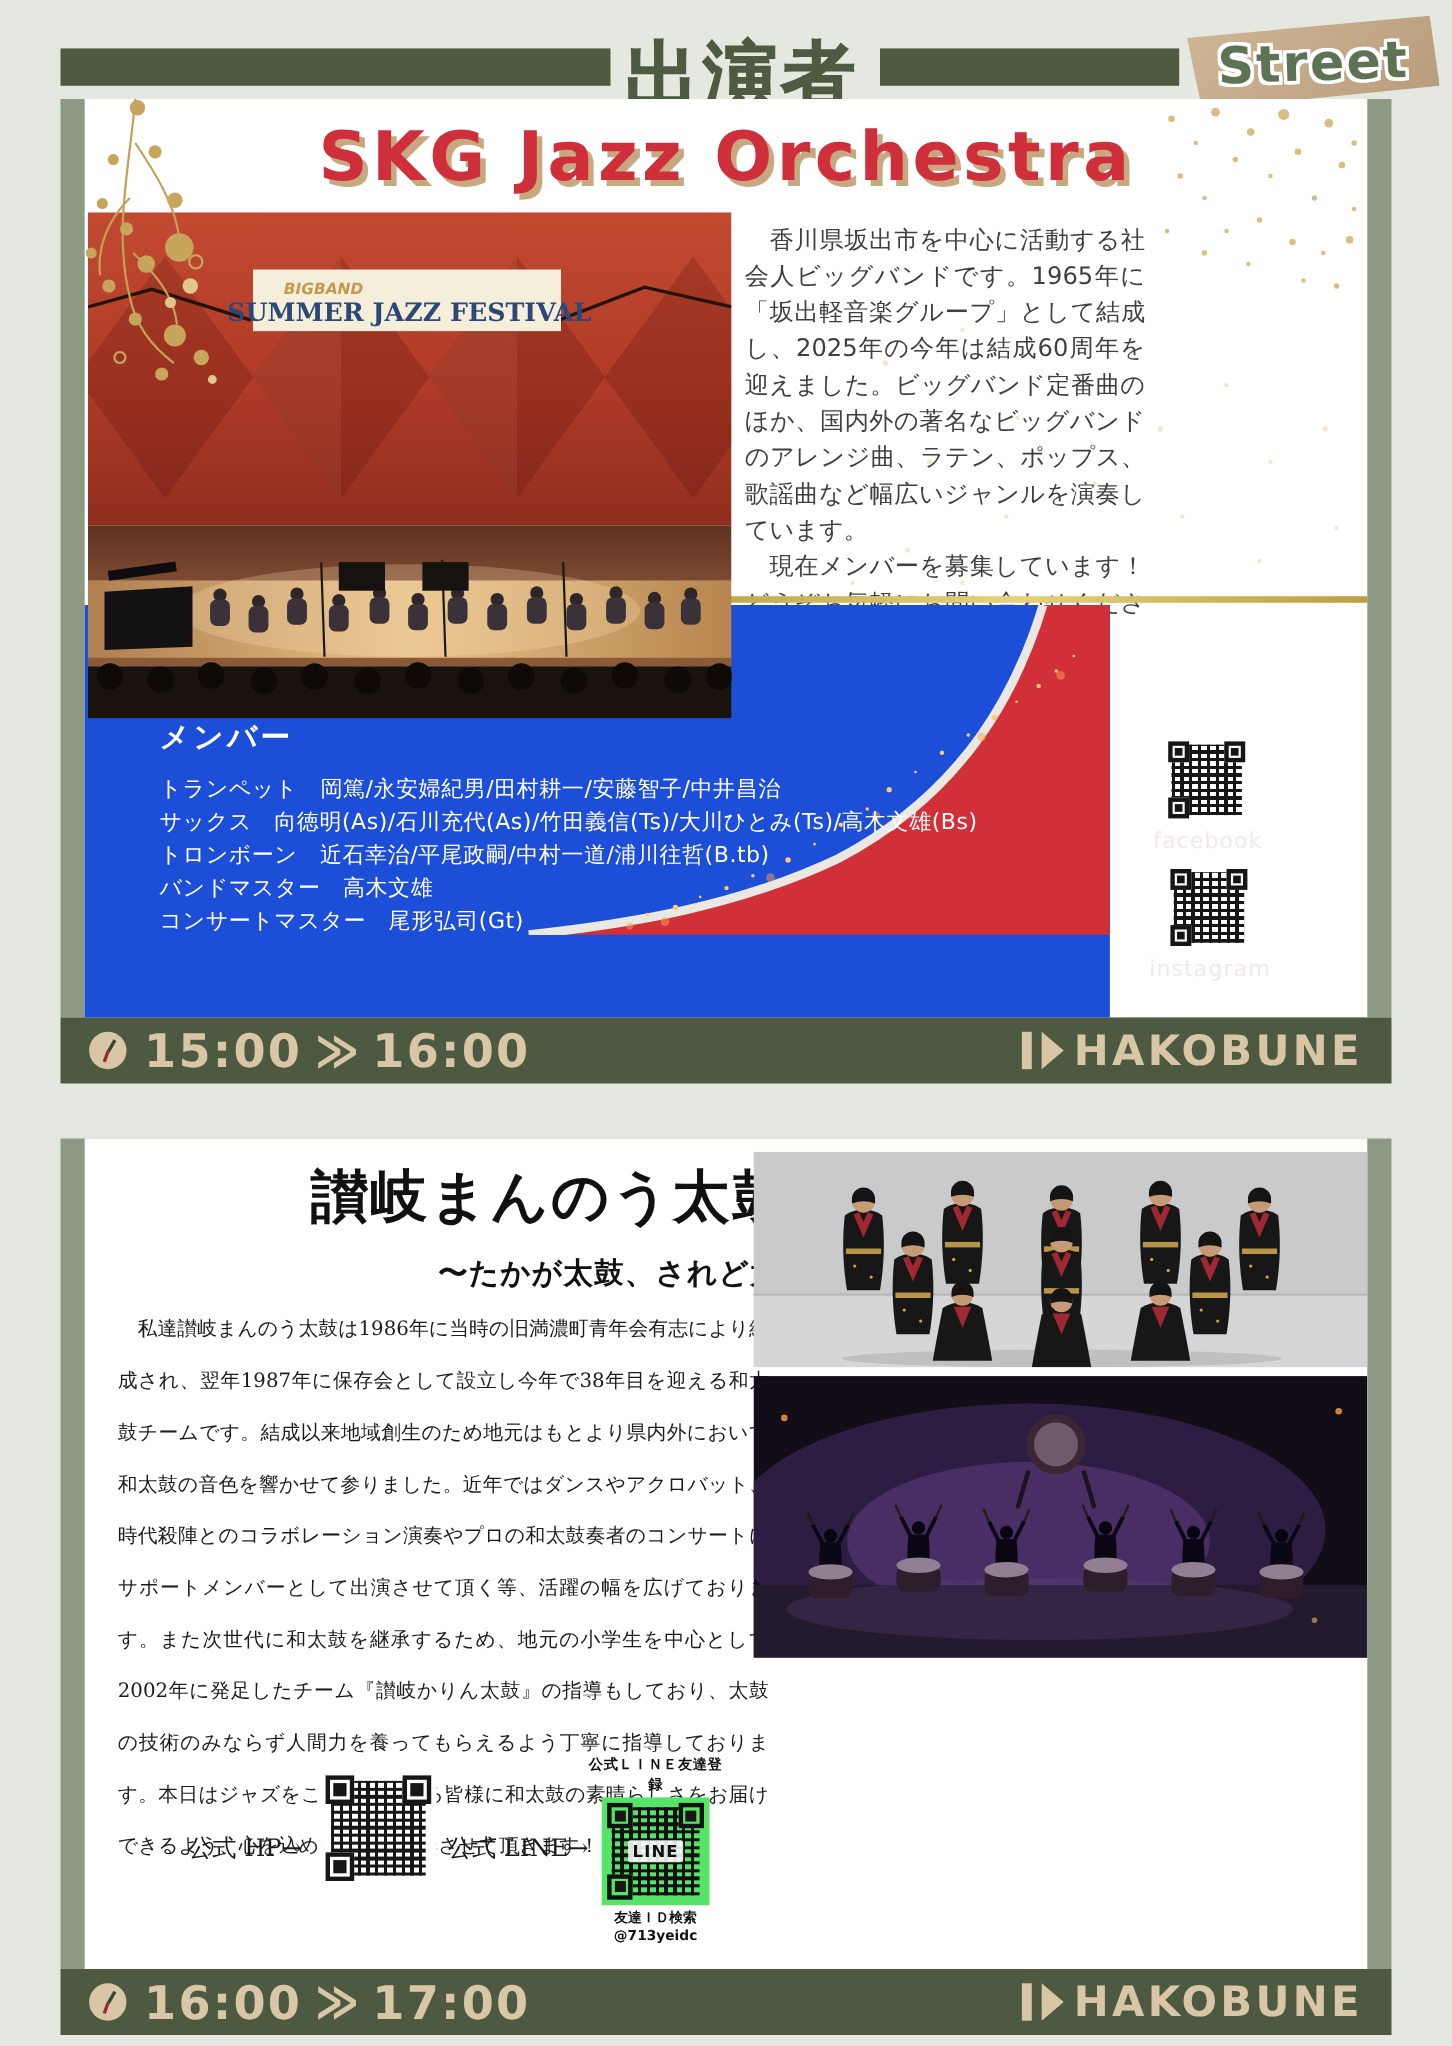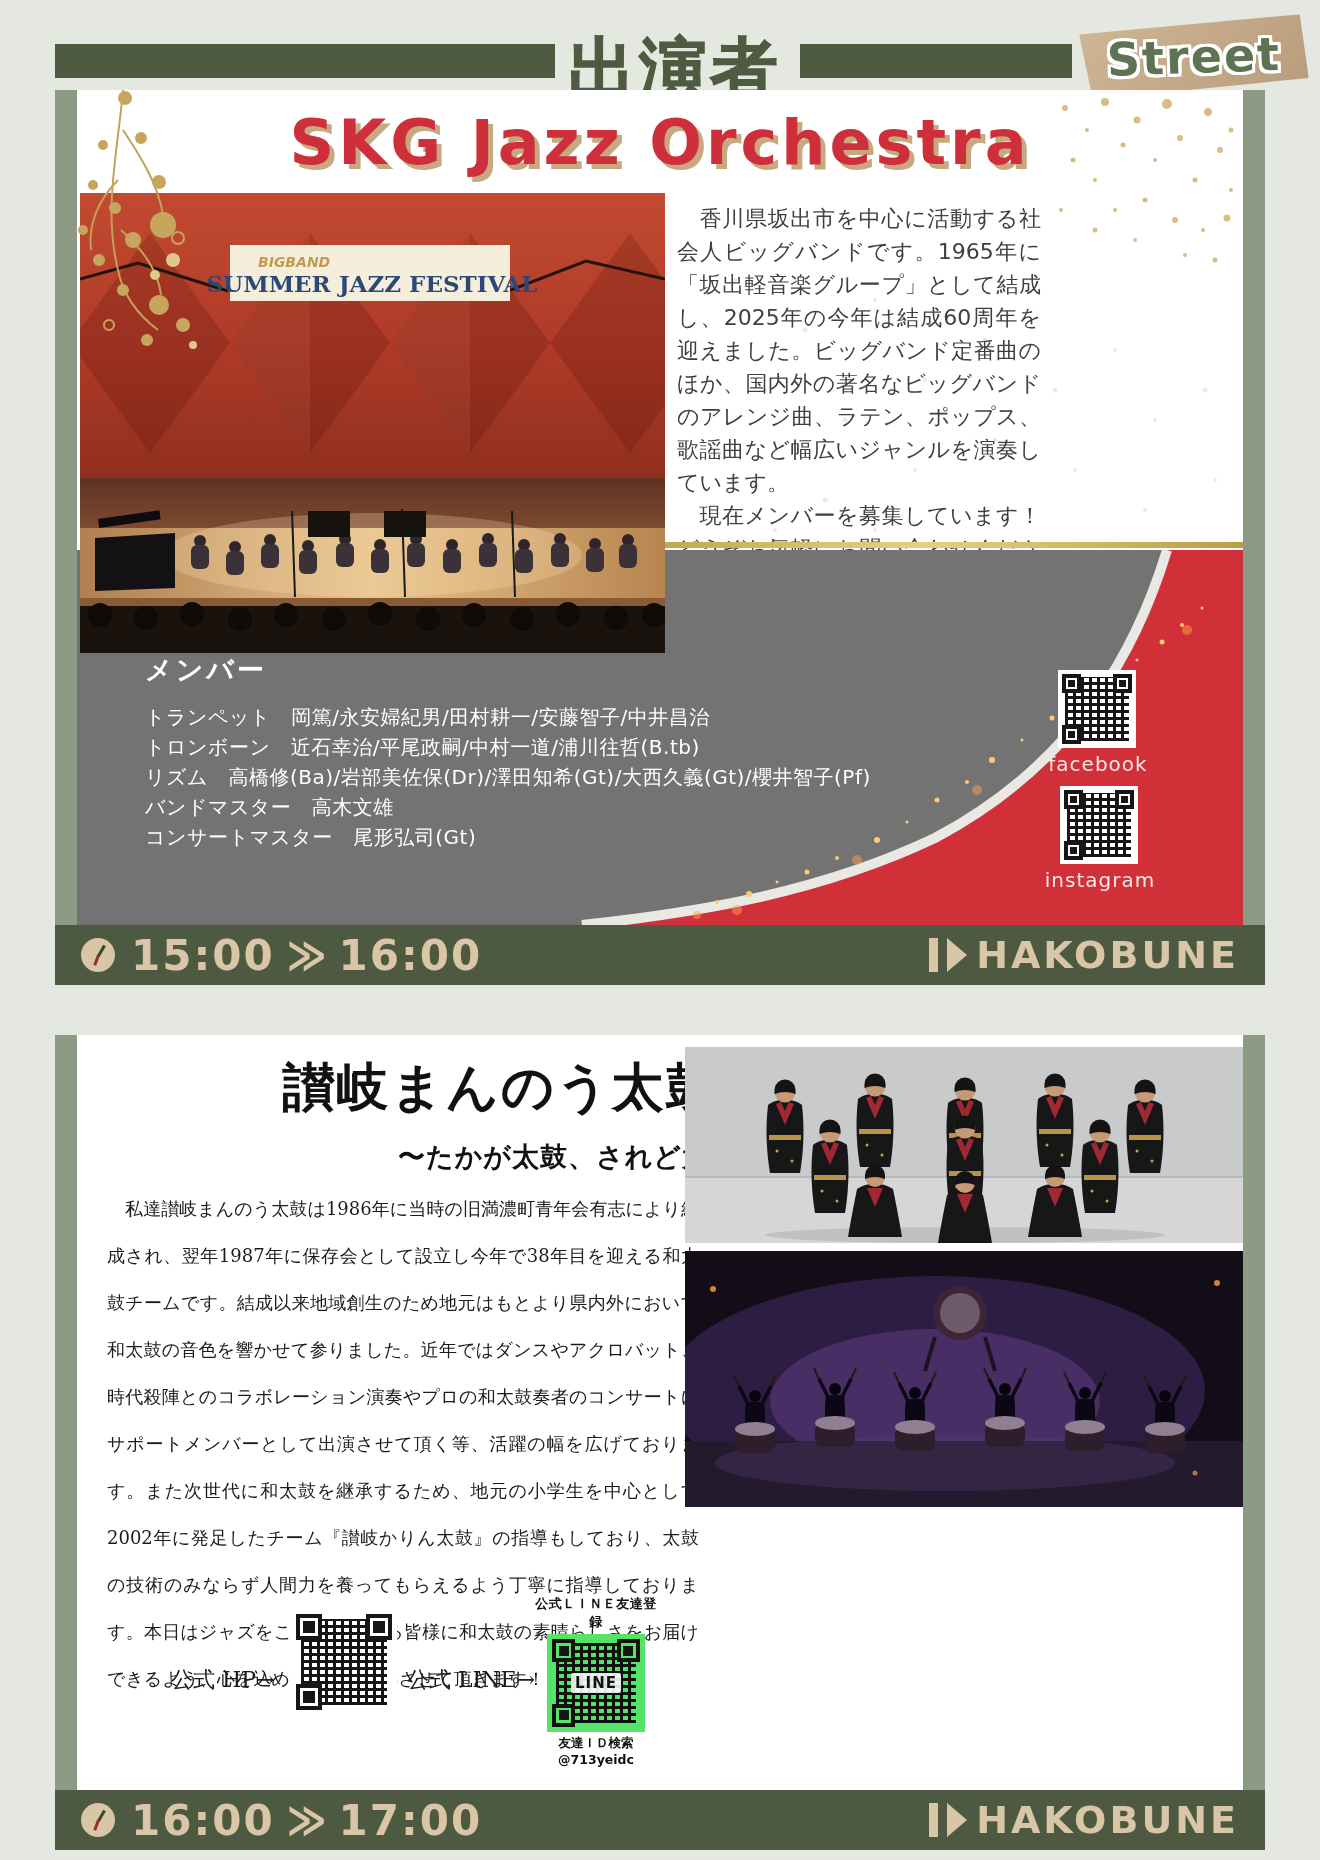--- a/index.html
+++ b/index.html
@@ -28,21 +28,21 @@
     font-size:62px;font-weight:800;letter-spacing:4px;color:#ce2f3a;
     text-shadow:5px 5px 0 rgba(193,160,115,0.9);}
   .jazz-photo{position:absolute;left:25px;top:103px;width:585px;height:460px;z-index:3;}
   .branch{position:absolute;left:8px;top:0;width:190px;height:270px;z-index:5;}
   .confetti{position:absolute;left:620px;top:0;width:568px;height:455px;z-index:1;}
   .jazz-desc{position:absolute;left:622px;top:112px;width:364px;z-index:2;
     font-size:22px;line-height:33px;color:#3d3f43;text-align:justify;}
   .jazz-desc p{margin:0;}
   .gold-line{position:absolute;left:545px;top:452px;width:643px;height:6px;z-index:2;
     background:linear-gradient(90deg,#b99f45,#e6d27c,#b99f45);}
-  .red-panel{position:absolute;left:22px;top:460px;width:1166px;height:375px;background:#737373;z-index:2;}
+  .red-panel{position:absolute;left:22px;top:460px;width:932px;height:375px;background:#1d4ed8;z-index:2;}
   .crimson{position:absolute;inset:0;}
   .members{position:absolute;left:68px;top:102px;z-index:2;color:#fff;}
   .members-heading{font-size:27px;font-weight:600;letter-spacing:3px;margin-bottom:14px;}
   .member-row{font-size:20px;line-height:30px;letter-spacing:0.5px;white-space:nowrap;}
   
   .qr{position:relative;background:#fff;box-sizing:border-box;}
   .qr .m{position:absolute;inset:9%;
     background:repeating-linear-gradient(0deg,#161616 0 3px,transparent 3px 7px),
                repeating-linear-gradient(90deg,#161616 0 3px,transparent 3px 8px);}
   .qr .f{position:absolute;width:24%;height:24%;border:4px solid #161616;background:#fff;box-sizing:border-box;}
@@ -312,22 +312,22 @@
             <circle cx="900" cy="240" r="5"></circle>
           <circle cx="1020" cy="150" r="5"></circle>
             <circle cx="1110" cy="80" r="5"></circle>
             <circle cx="620" cy="365" r="4"></circle>
         </g>
       </svg>
 
       <div class="members">
         <div class="members-heading">メンバー</div>
         <div class="member-row">トランペット　岡篤/永安婦紀男/田村耕一/安藤智子/中井昌治</div>
+        <div class="member-row">サックス　向徳明(As)/石川充代(As)/竹田義信(Ts)/大川ひとみ(Ts)/高木文雄(Bs)</div>
         <div class="member-row">トロンボーン　近石幸治/平尾政嗣/中村一道/浦川往哲(B.tb)</div>
-        <div class="member-row">リズム　高橋修(Ba)/岩部美佐保(Dr)/澤田知希(Gt)/大西久義(Gt)/櫻井智子(Pf)</div>
         <div class="member-row">バンドマスター　高木文雄</div>
         <div class="member-row">コンサートマスター　尾形弘司(Gt)</div>
       </div>
 
       <div class="qr sns-qr" style="left:981px;top:120px;position:absolute;z-index:3;">
         <div class="m"></div>
         <i class="f tl"></i>
           <i class="f tr"></i>
           <i class="f bl"></i>
       </div>

